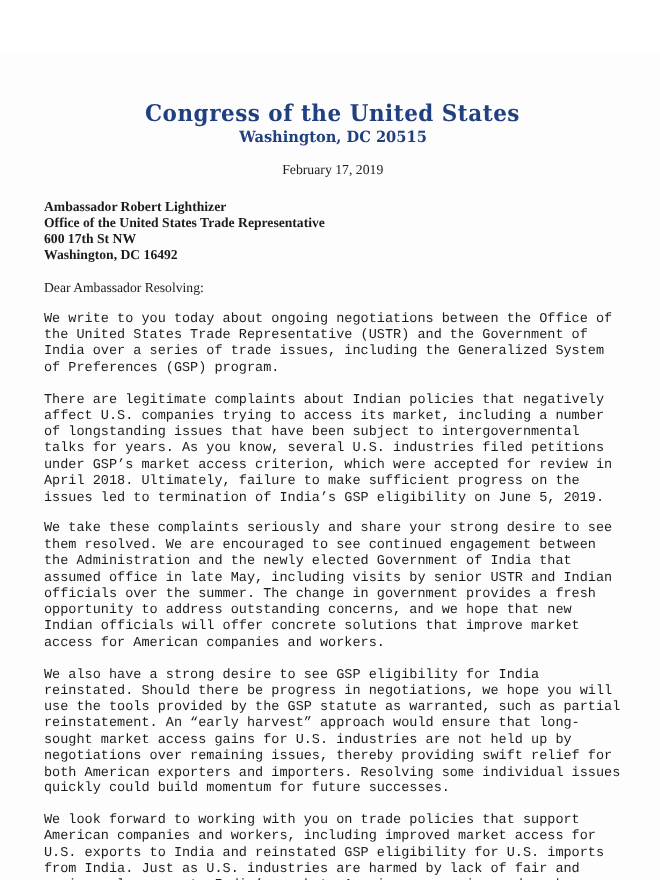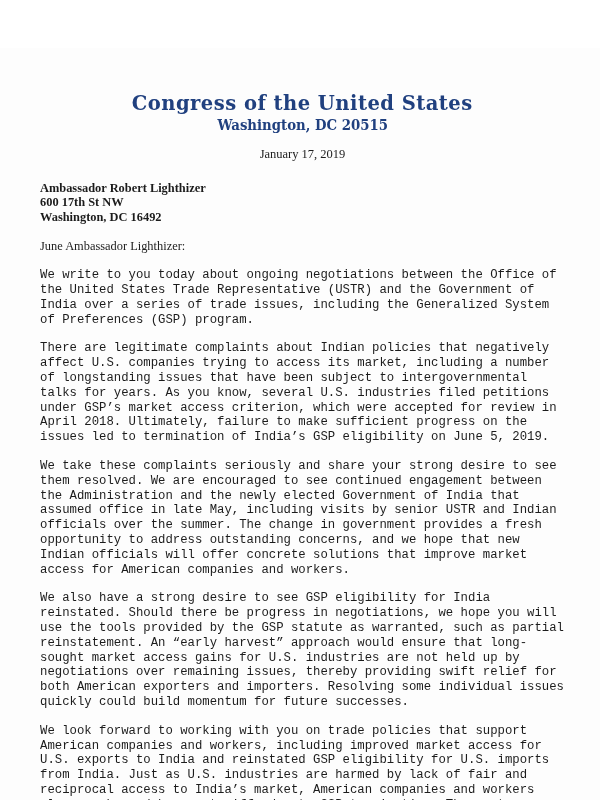--- a/index.html
+++ b/index.html
@@ -76,29 +76,30 @@
 </head>
 <body>
 
 <div class="page">
 
   <div class="letterhead">
     <span class="lh-title">Congress of the United States</span><br>
     <span class="lh-sub">Washington, DC 20515</span>
   </div>
 
-  <div class="date">January 17, 2019</div>
+  <div class="date">February 17, 2019</div>
 
   <div class="recipient">
     <div>Ambassador Robert Lighthizer</div>
+    <div>Office of the United States Trade Representative</div>
     <div>600 17th St NW</div>
     <div>Washington, DC 16492</div>
   </div>
 
-  <div class="salutation">June Ambassador Lighthizer:</div>
+  <div class="salutation">Dear Ambassador Resolving:</div>
 
   <div class="letter-body">
     <p class="para">We write to you today about ongoing negotiations between the Office of the United States Trade Representative (USTR) and the Government of India over a series of trade issues, including the Generalized System of Preferences (GSP) program.</p>
     <p class="para">There are legitimate complaints about Indian policies that negatively affect U.S. companies trying to access its market, including a number of longstanding issues that have been subject to intergovernmental talks for years. As you know, several U.S. industries filed petitions under GSP’s market access criterion, which were accepted for review in April 2018. Ultimately, failure to make sufficient progress on the issues led to termination of India’s GSP eligibility on June 5, 2019.</p>
     <p class="para">We take these complaints seriously and share your strong desire to see them resolved. We are encouraged to see continued engagement between the Administration and the newly elected Government of India that assumed office in late May, including visits by senior USTR and Indian officials over the summer. The change in government provides a fresh opportunity to address outstanding concerns, and we hope that new Indian officials will offer concrete solutions that improve market access for American companies and workers.</p>
     <p class="para">We also have a strong desire to see GSP eligibility for India reinstated. Should there be progress in negotiations, we hope you will use the tools provided by the GSP statute as warranted, such as partial reinstatement. An “early harvest” approach would ensure that long-sought market access gains for U.S. industries are not held up by negotiations over remaining issues, thereby providing swift relief for both American exporters and importers. Resolving some individual issues quickly could build momentum for future successes.</p>
     <p class="para">We look forward to working with you on trade policies that support American companies and workers, including improved market access for U.S. exports to India and reinstated GSP eligibility for U.S. imports from India. Just as U.S. industries are harmed by lack of fair and reciprocal access to India’s market, American companies and workers also are harmed by new tariffs due to GSP termination. The costs are real for our constituents and growing every day. We urge you to continue negotiations and consider an “early harvest” to help American jobs that depend on two-way trade between the United States and India.</p>
   </div>
 
   <div class="closing">Sincerely,</div>

